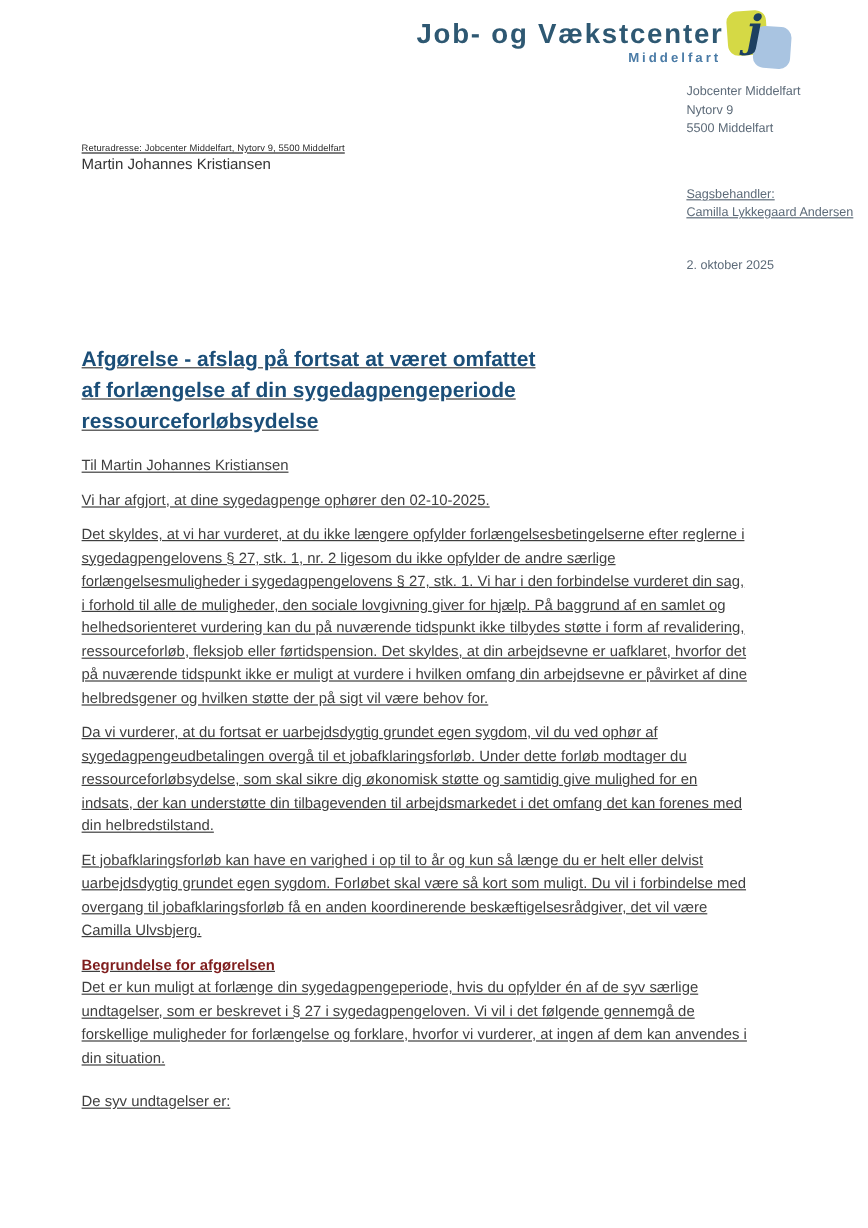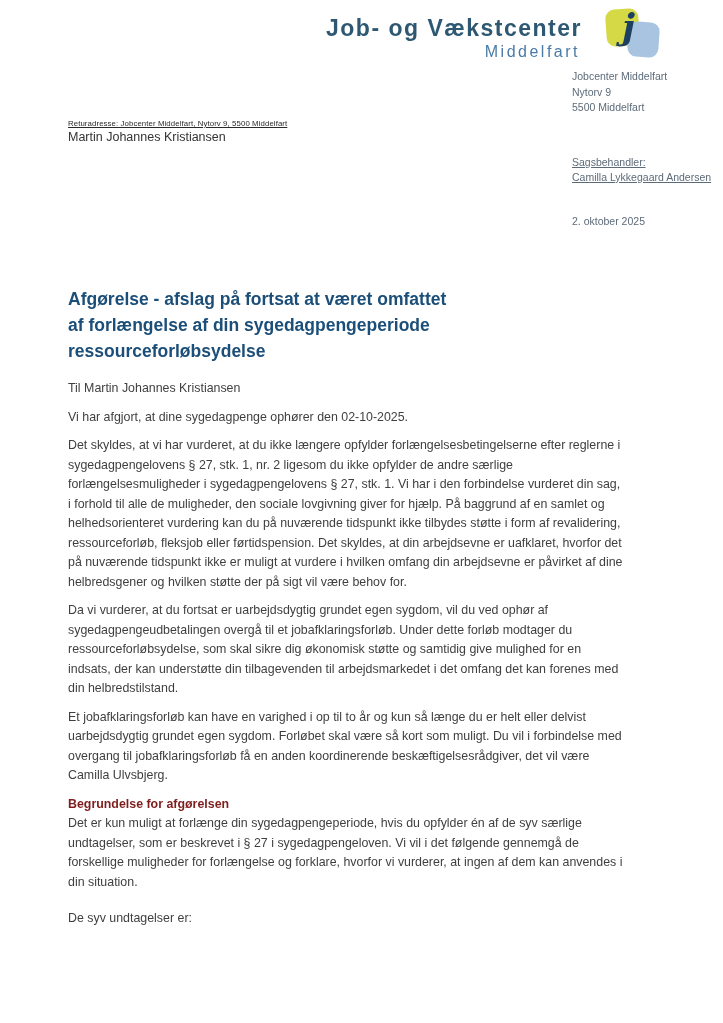--- a/index.html
+++ b/index.html
@@ -15,33 +15,33 @@
     overflow: hidden;
   }
 
   
   .logo-block {
     position: absolute;
     top: 9px;
     right: 62px;
     display: flex;
     align-items: flex-start;
-    gap: 23px;
+    gap: 2px;
     margin-left: 12px;
   }
   .logo-text { text-align: right; padding-top: 6px; }
   .logo-name {
     font-size: 23px;
     font-weight: 700;
     letter-spacing: 1.5px;
     color: #2e5872;
   }
   .logo-city {
-    font-size: 16px;
-    font-weight: 400;
+    font-size: 11px;
+    font-weight: 700;
     letter-spacing: 2.5px;
     color: #4a7ba6;
     margin-top: 1px;
     padding-right: 2px;
   }
   .logo-icon { position: relative; width: 56px; height: 48px; }
   .logo-icon .sq-yellow {
     position: absolute; left: 1px; top: 0;
     width: 33px; height: 37px;
     background: #d5d945;
@@ -97,20 +97,21 @@
 
   
   .letter {
     position: absolute;
     left: 68px;
     top: 286px;
     width: 557px;
     color: #3f3f3f;
     font-size: 12.4px;
     line-height: 19.5px;
+    text-decoration: underline;
   }
   .letter-title {
     color: #1b4e78;
     font-weight: 700;
     font-size: 17.5px;
     line-height: 26px;
     margin-bottom: 15px;
   }
   .letter p { margin-bottom: 9px; }
   .salutation { margin-bottom: 9px; }

